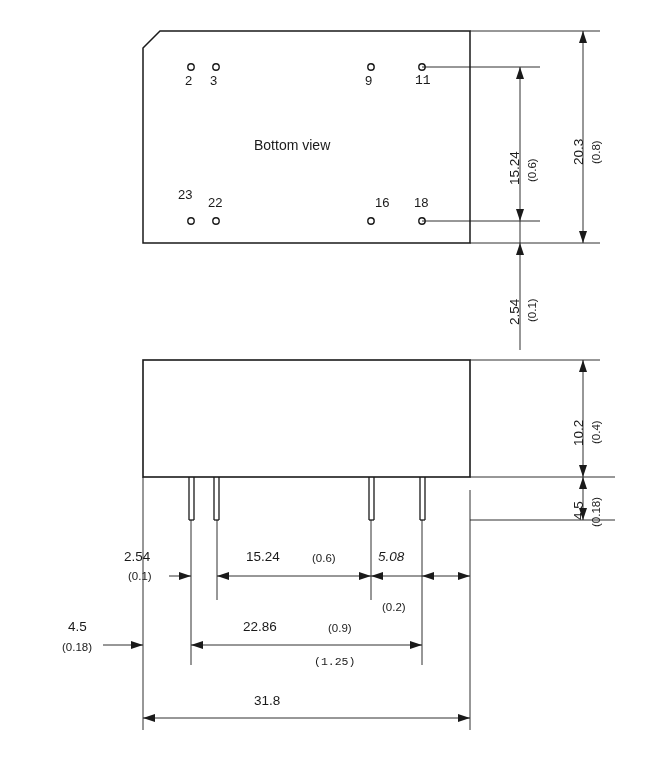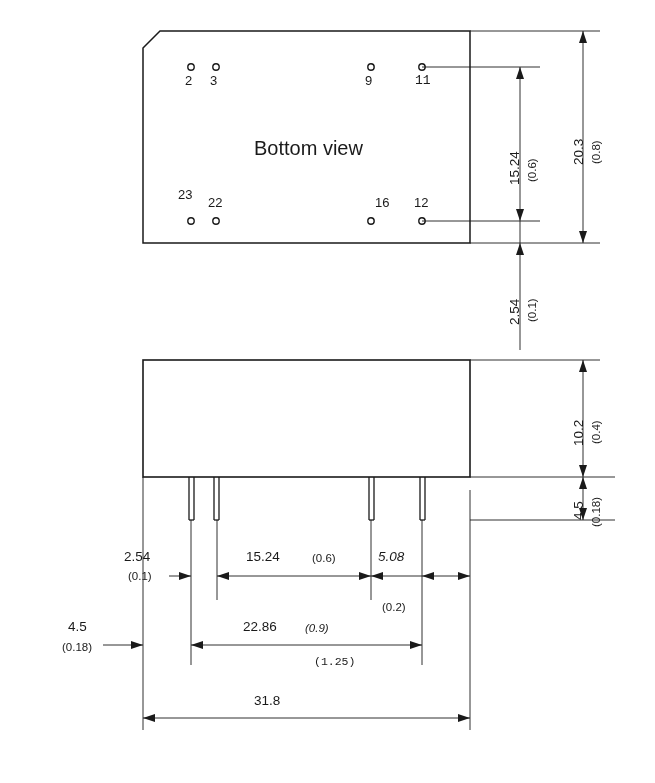--- a/index.html
+++ b/index.html
@@ -33,21 +33,21 @@
     white-space: pre;
     line-height: 1.05;
   }
   .lbl.small {
     font-size: 11.5px;
   }
   .lbl.pin {
     font-size: 13px;
   }
   .lbl.title {
-    font-size: 20px;
+    font-size: 14px;
   }
   .lbl.rot {
     transform-origin: left top;
     transform: rotate(-90deg);
   }
 </style>
 </head>
 <body>
 
 <div id="stage">
@@ -173,21 +173,21 @@
   </svg>
 
   <div class="lbl pin" style="left:185px; top:74px;">2</div>
   <div class="lbl pin" style="left:210px; top:74px;">3</div>
   <div class="lbl pin" style="left:365px; top:74px;">9</div>
   <div class="lbl pin" style="left:415px; top:74px;font-family:Liberation Mono, monospace;">11</div>
 
   <div class="lbl pin" style="left:178px; top:188px;">23</div>
   <div class="lbl pin" style="left:208px; top:196px;text-align:center;">22</div>
   <div class="lbl pin" style="left:375px; top:196px;">16</div>
-  <div class="lbl pin" style="left:414px; top:196px;">12</div>
+  <div class="lbl pin" style="left:414px; top:196px;">18</div>
 
   <div class="lbl title" style="left:254px; top:138px;">Bottom view</div>
 
   <div class="lbl rot" style="left:508px; top:185px;">15.24</div>
   <div class="lbl rot small" style="left:526px; top:182px;">(0.6)</div>
 
   <div class="lbl rot" style="left:572px; top:165px;">20.3</div>
   <div class="lbl rot small" style="left:590px; top:164px;">(0.8)</div>
 
   <div class="lbl rot" style="left:508px; top:325px;">2.54</div>
@@ -205,18 +205,18 @@
   <div class="lbl" style="left:246px; top:550px;">15.24</div>
   <div class="lbl small" style="left:312px; top:552px;">(0.6)</div>
 
   <div class="lbl" style="left:378px; top:550px;font-style:italic;">5.08</div>
   <div class="lbl small" style="left:382px; top:601px;">(0.2)</div>
 
   <div class="lbl" style="left:68px; top:620px;">4.5</div>
   <div class="lbl small" style="left:62px; top:641px;">(0.18)</div>
 
   <div class="lbl" style="left:243px; top:620px;">22.86</div>
-  <div class="lbl small" style="left:305px; top:622px;font-style:italic;">(0.9)</div>
+  <div class="lbl small" style="left:328px; top:622px;">(0.9)</div>
 
   <div class="lbl" style="left:254px; top:694px;">31.8</div>
   <div class="lbl small" style="left:314px; top:656px;font-family:Liberation Mono, monospace;">(1.25)</div>
 
 </div>
 
 </body></html>

